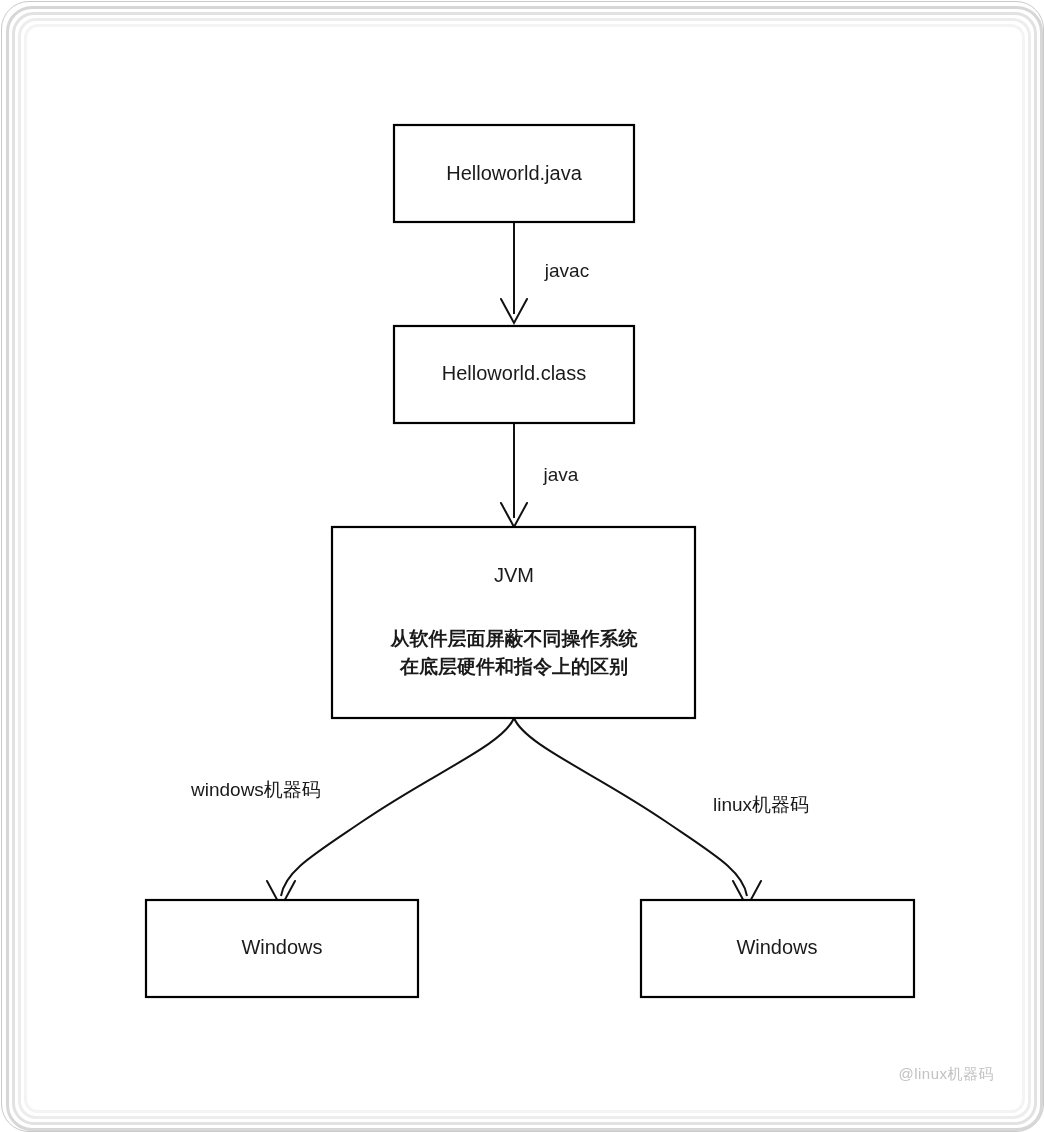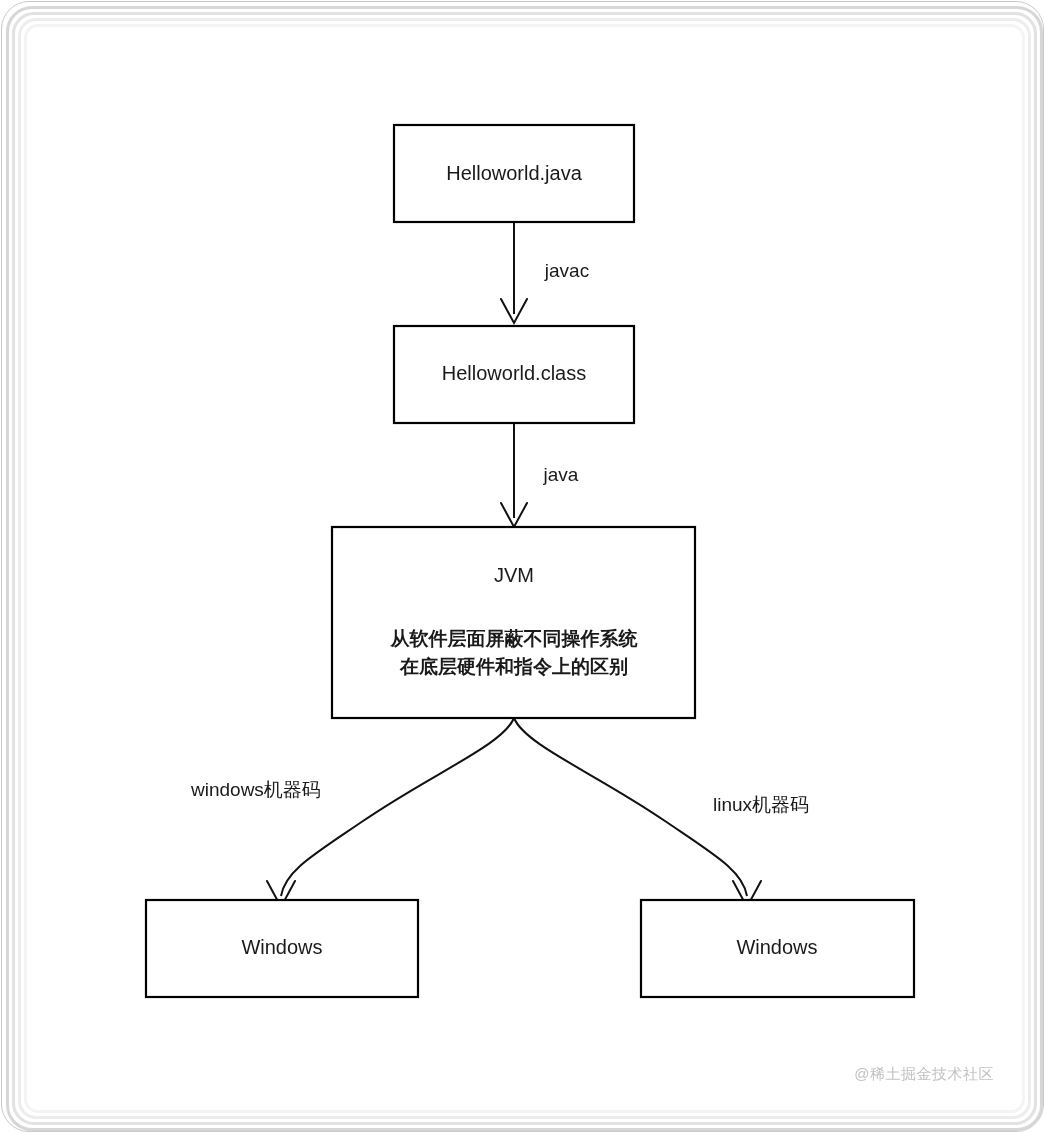--- a/index.html
+++ b/index.html
@@ -176,16 +176,16 @@
         <text class="node-label" x="249" y="918">Windows</text>
       </g>
 
       <g>
         <rect class="node-box" x="608" y="869" width="273" height="97"></rect>
         <text class="node-label" x="744" y="918">Windows</text>
       </g>
 
     </svg>
 
-    <div id="watermark">@稀土掘金技术社区</div>
+    <div id="watermark">@linux机器码</div>
 
   </div>
 </div>
 
 </body></html>

